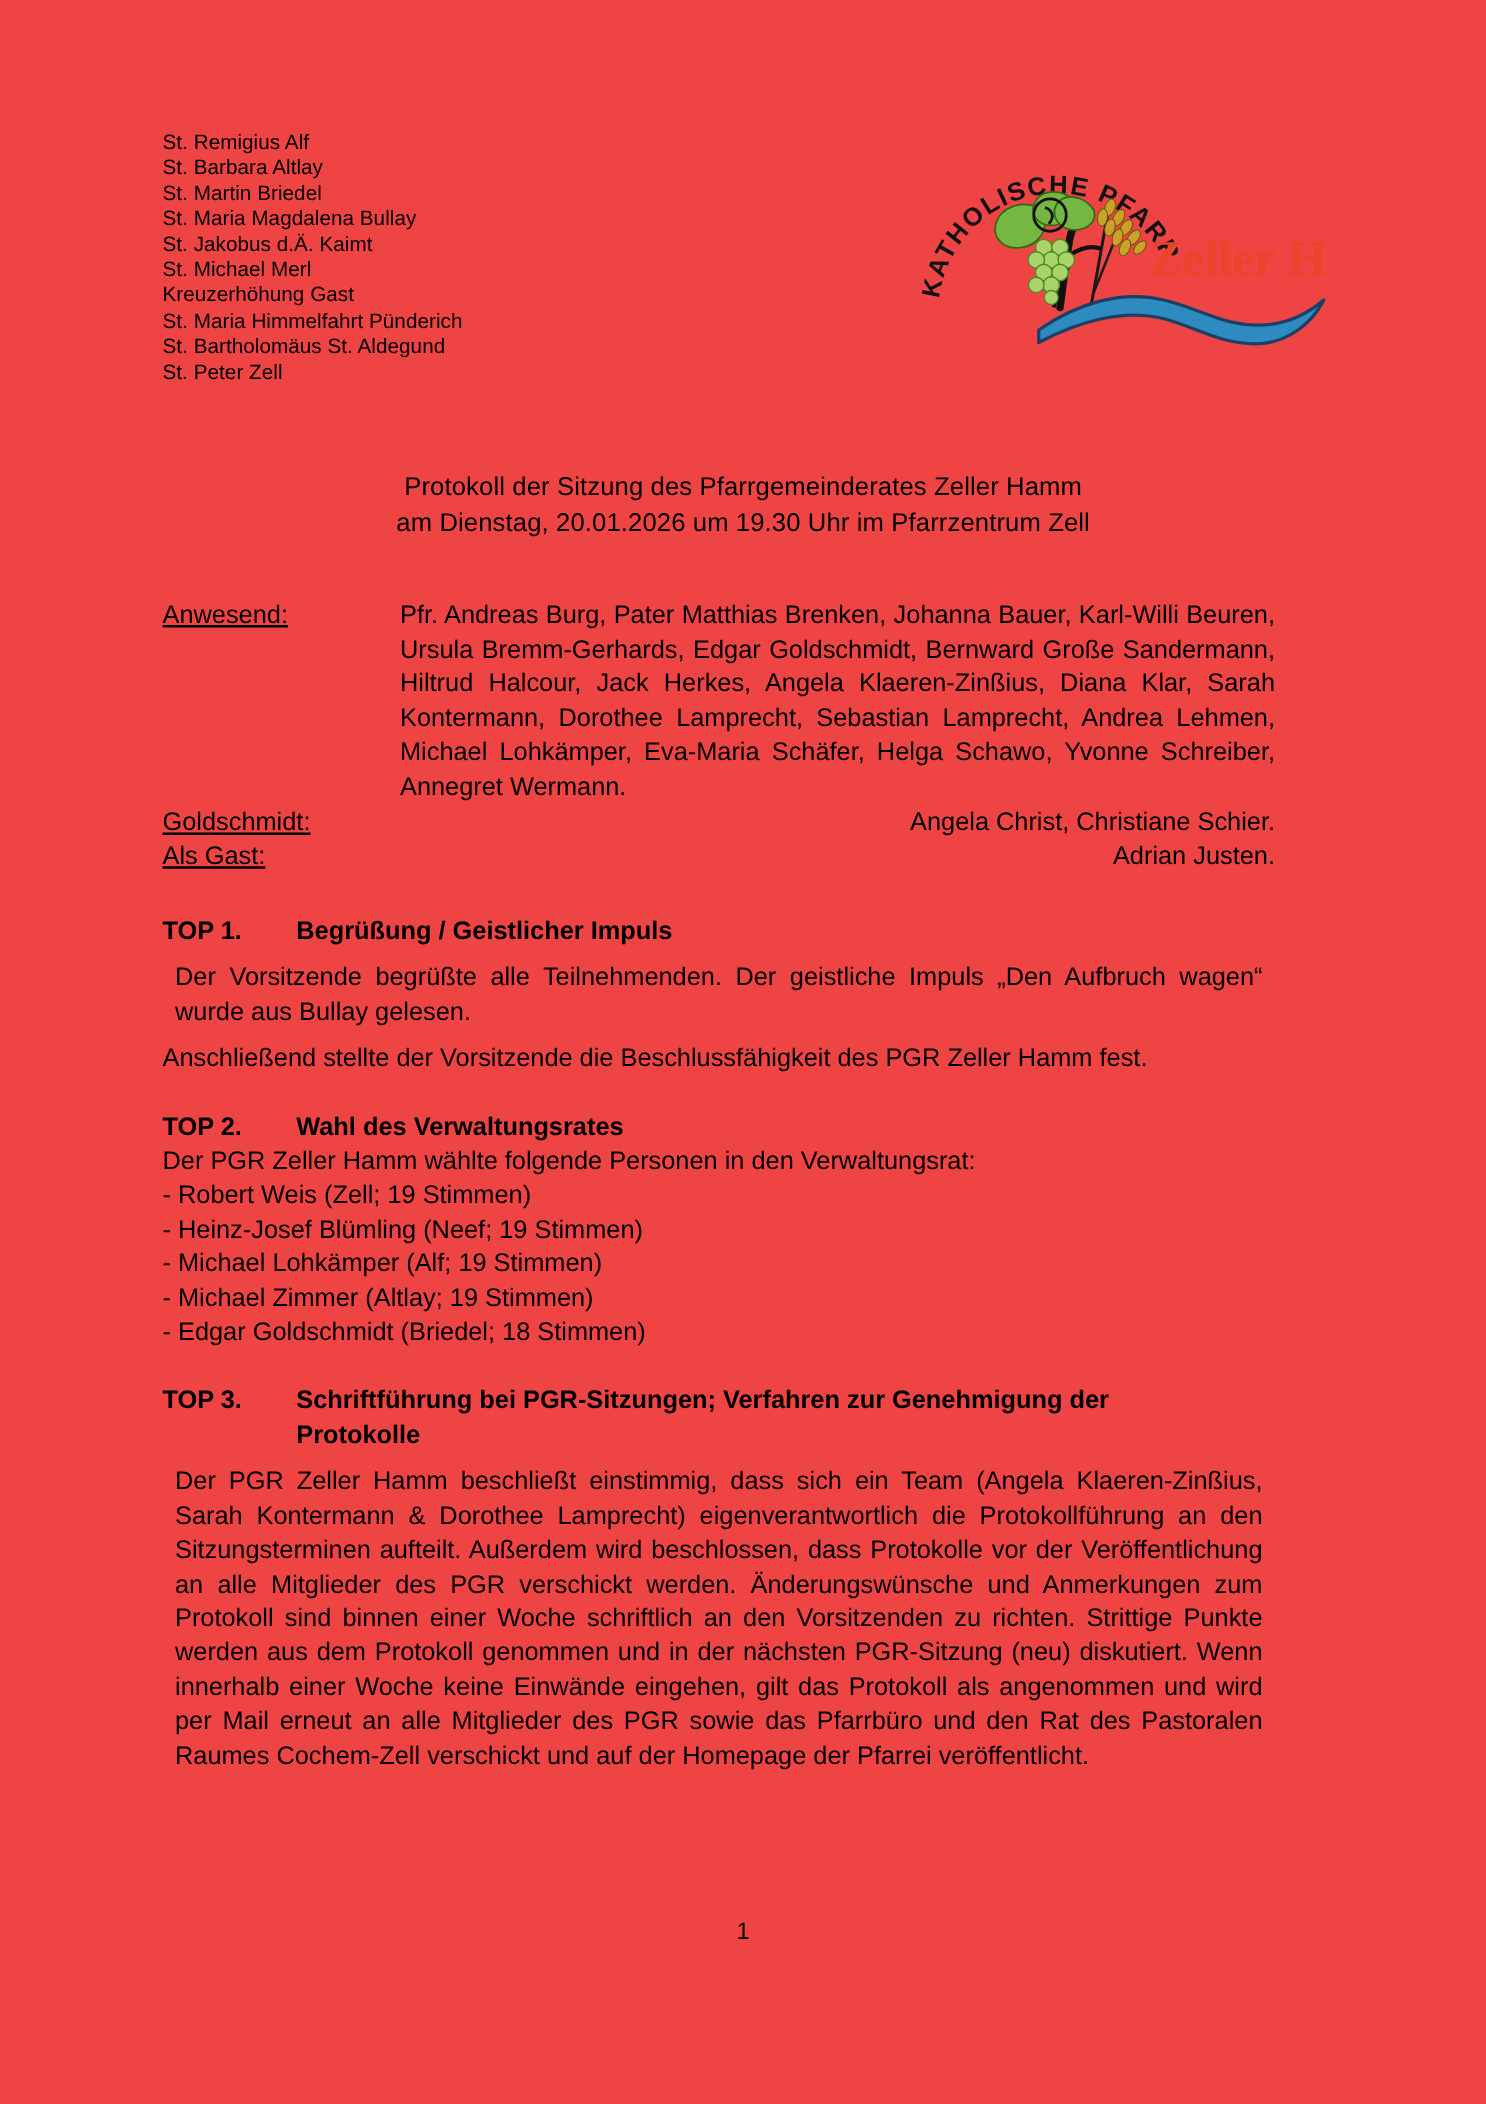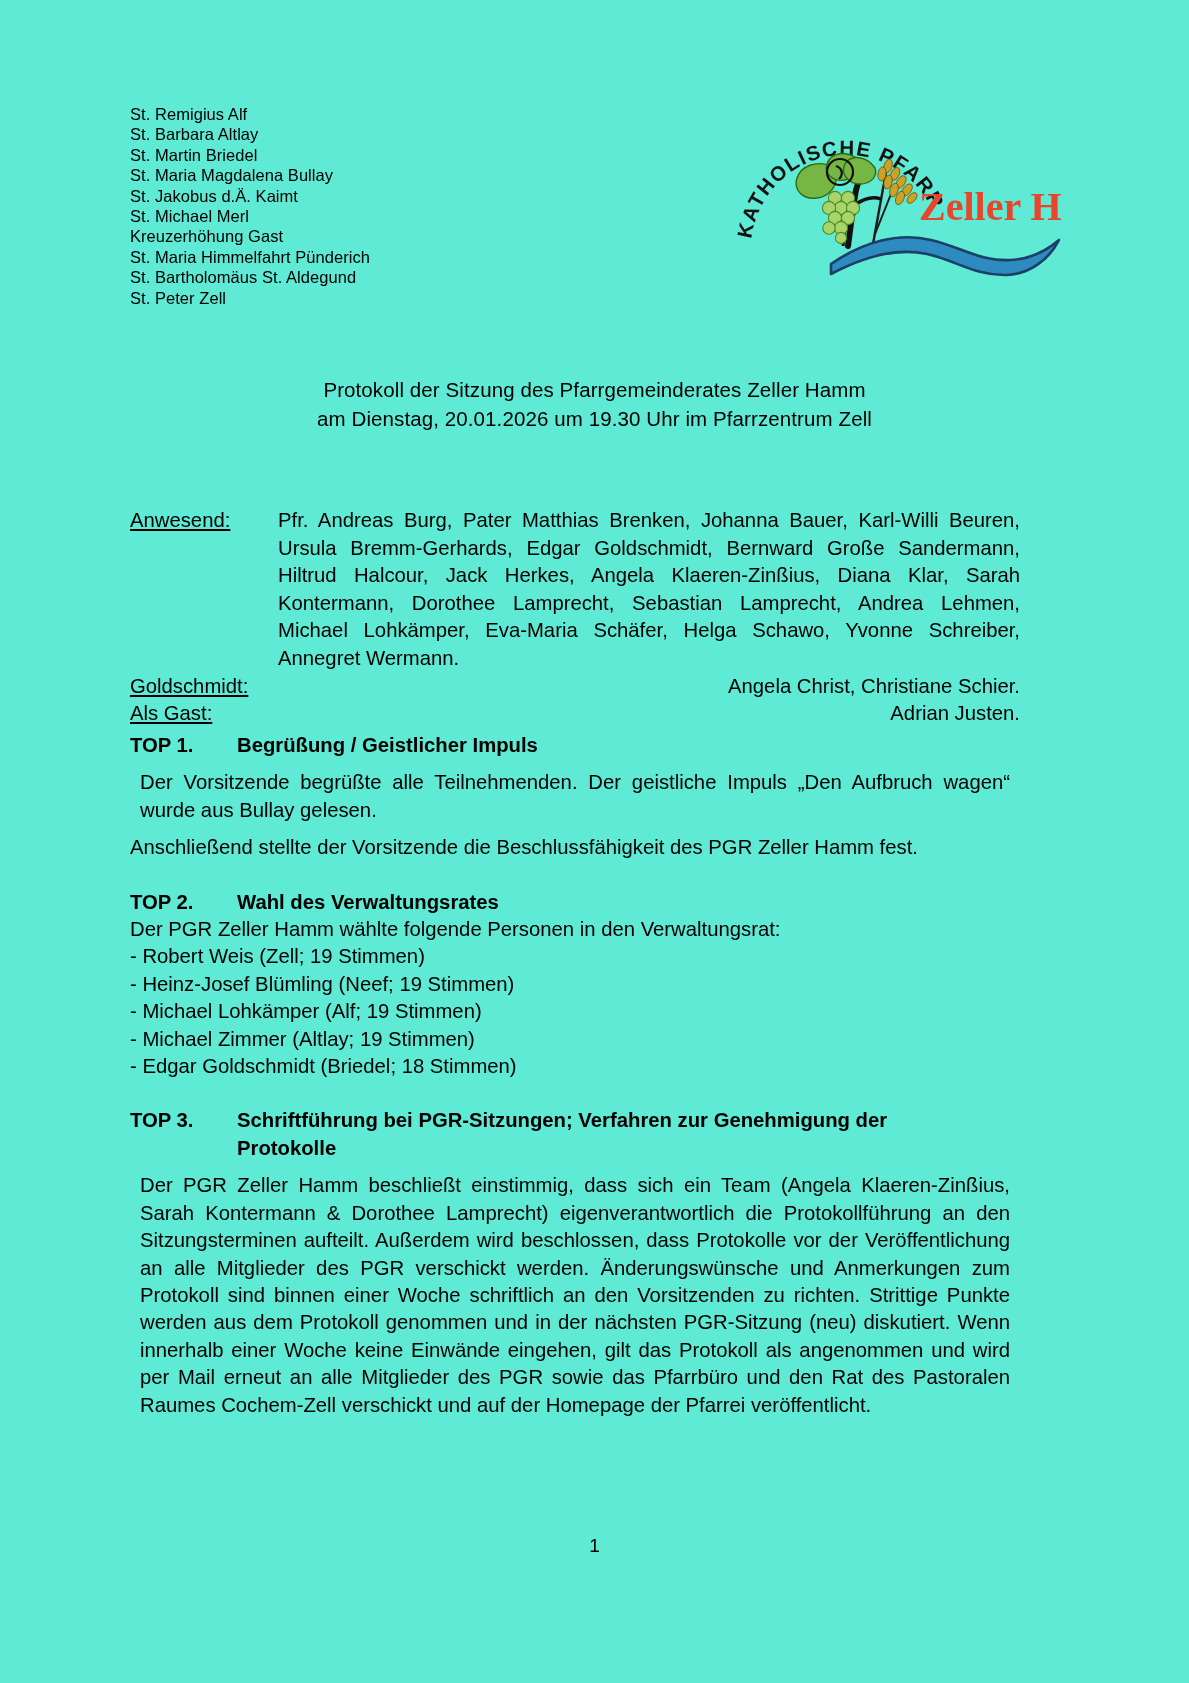--- a/index.html
+++ b/index.html
@@ -4,21 +4,21 @@
 <style>
   html, body {
     margin: 0;
     padding: 0;
     background: #ffffff;
   }
   .page {
     position: relative;
     width: 1189px;
     height: 1683px;
-    background: #5eead4;
+    background: #ef4444;
     font-family: "Liberation Sans", sans-serif;
     color: #000000;
     overflow: hidden;
     box-sizing: border-box;
   }
 
   
   .header {
     position: absolute;
     top: 104px;
@@ -56,21 +56,21 @@
     text-align: center;
     font-size: 20.5px;
     font-weight: normal;
     line-height: 29px;
     letter-spacing: 0.1px;
   }
 
   
   .attendance {
     position: absolute;
-    top: 507px;
+    top: 479px;
     left: 130px;
     width: 890px;
     font-size: 20.3px;
     line-height: 27.6px;
   }
   .att-row {
     display: flex;
     align-items: flex-start;
   }
   .att-label {
@@ -78,20 +78,21 @@
     text-decoration: underline;
     text-underline-offset: 2px;
     white-space: nowrap;
   }
   .att-value {
     flex: 1;
     text-align: right;
   }
   .att-value.just {
     text-align: justify;
+    margin-left: 42px;
   }
 
   
   .body-content {
     position: absolute;
     top: 732px;
     left: 130px;
     width: 890px;
     font-size: 20.3px;
     line-height: 27.4px;

